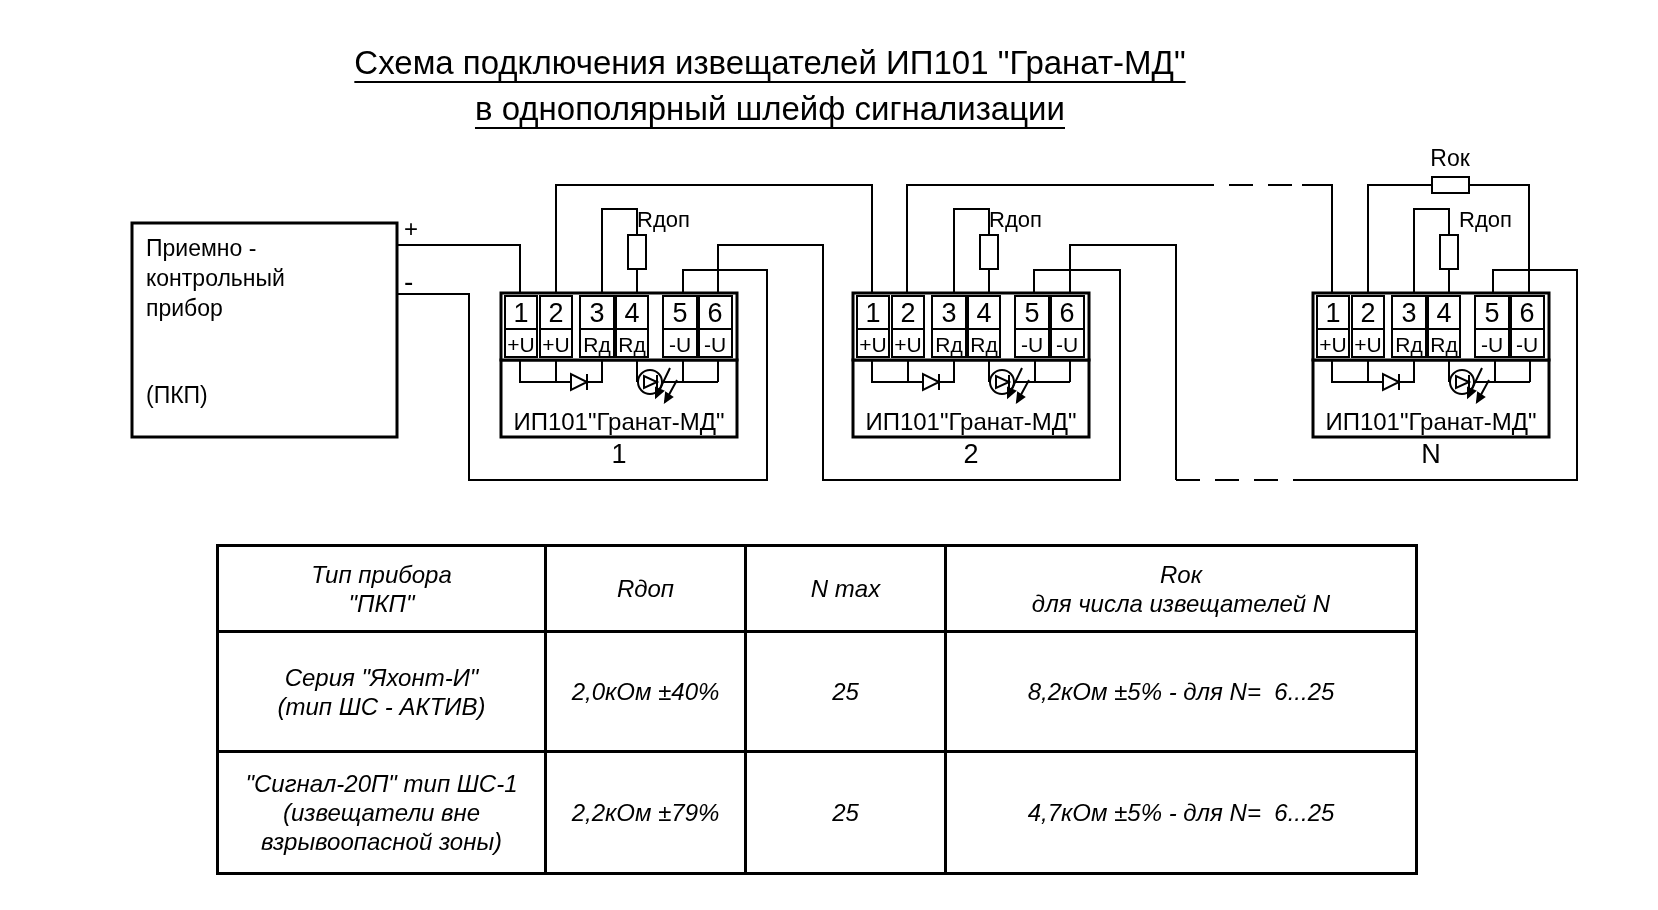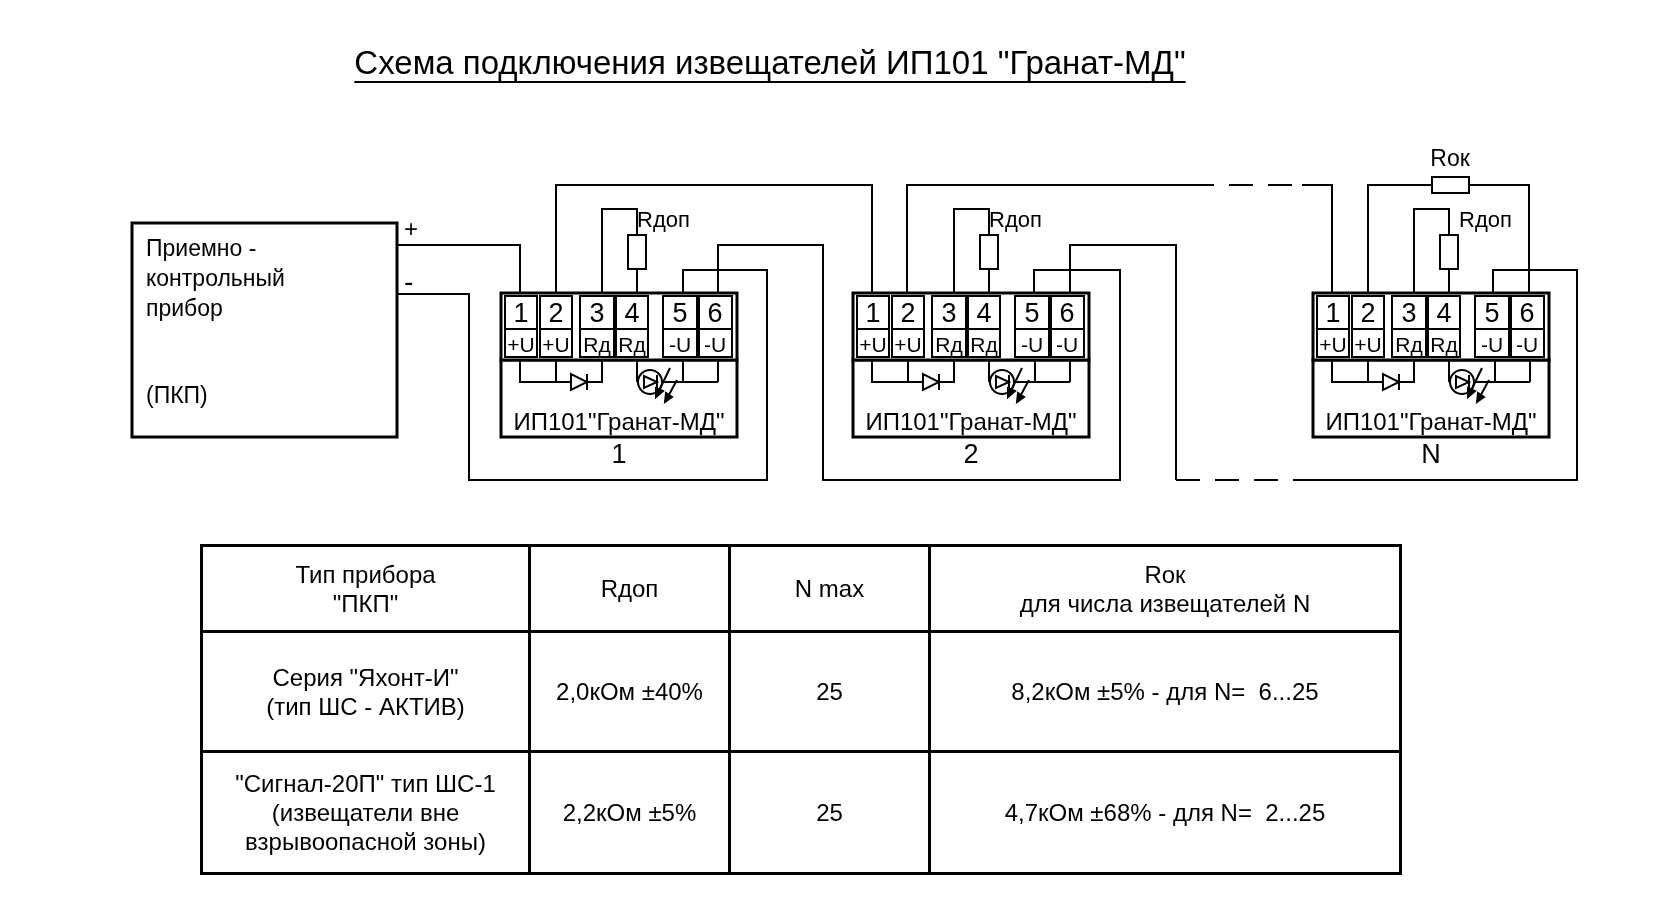--- a/index.html
+++ b/index.html
@@ -3,32 +3,33 @@
 <meta charset="utf-8">
 <style>
   html,body{margin:0;padding:0;background:#fff;}
   #canvas{position:relative;width:1658px;height:910px;background:#fff;overflow:hidden;
           font-family:"Liberation Sans","DejaVu Sans",sans-serif;color:#000;}
   #schematic{position:absolute;left:0;top:0;}
   #title-block{position:absolute;left:0;top:40px;width:1540px;text-align:center;
                font-size:33px;line-height:46px;}
   #title-block .tline{text-decoration:underline;text-decoration-thickness:2px;text-underline-offset:7px;}
   svg text{font-family:"Liberation Sans","DejaVu Sans",sans-serif;fill:#000;}
-  #params-table{position:absolute;left:200px;top:544px;border-collapse:collapse;table-layout:fixed;}
+  #params-table{position:absolute;left:216px;top:544px;border-collapse:collapse;table-layout:fixed;font-style:italic;}
   #params-table td,#params-table th{border:3px solid #000;font-weight:normal;
       text-align:center;vertical-align:middle;font-size:24px;line-height:29px;
       white-space:pre-wrap;padding:0 4px;box-sizing:border-box;}
 </style>
 </head>
 <body>
 
 <div id="canvas">
 
   <div id="title-block">
     <div class="tline">Схема подключения извещателей ИП101 "Гранат-МД"</div>
+    <div class="tline">в однополярный шлейф сигнализации</div>
   </div>
 
   <svg id="schematic" width="1658" height="520" viewBox="0 0 1658 520">
 
     <g stroke="#000" stroke-width="2" fill="none">
       <path d="M397 245 H520 V293"></path>
       <path d="M397 294 H469 V480 H767 V270 H683 V293"></path>
       <path d="M556 293 V185 H872 V293"></path>
       <path d="M718 293 V245 H823 V480 H1120 V270 H1034 V293"></path>
       <path d="M907 293 V185 H1190"></path>
@@ -213,20 +214,20 @@
       <td>Серия "Яхонт-И"
 (тип ШС - АКТИВ)</td>
       <td>2,0кОм ±40%</td>
       <td>25</td>
       <td>8,2кОм ±5% - для N=  6...25</td>
     </tr>
     <tr style="height:122px">
       <td>"Сигнал-20П" тип ШС-1
 (извещатели вне
 взрывоопасной зоны)</td>
-      <td>2,2кОм ±5%</td>
+      <td>2,2кОм ±79%</td>
       <td>25</td>
-      <td>4,7кОм ±68% - для N=  2...25</td>
+      <td>4,7кОм ±5% - для N=  6...25</td>
     </tr>
   </tbody>
     </table>
 
 </div>
 
 </body></html>

